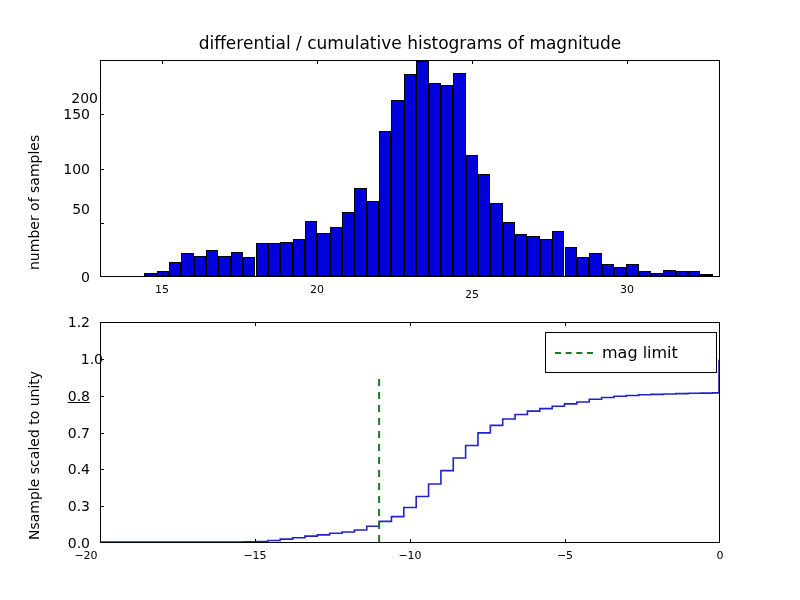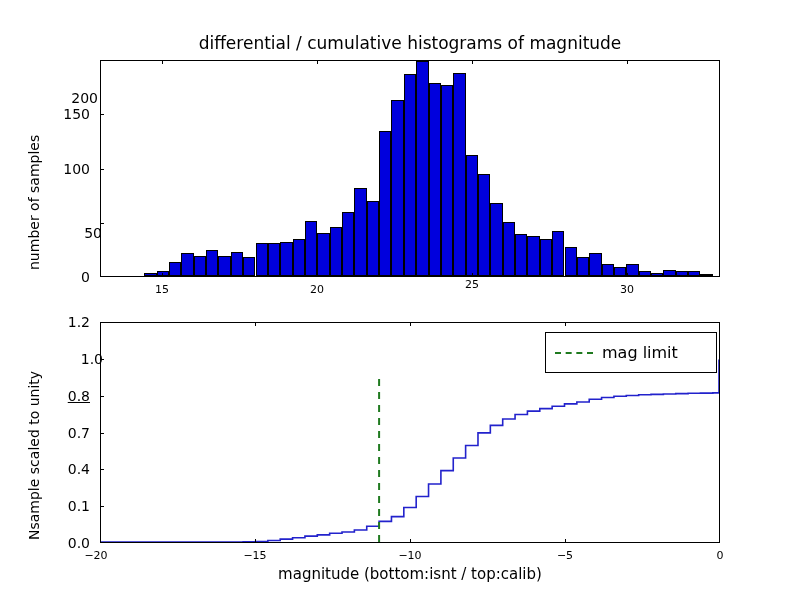--- a/index.html
+++ b/index.html
@@ -161,80 +161,79 @@
         <div class="bar" style="left: 550.02px; width: 12.36px; height: 3.225px; background: rgb(0, 0, 221);"></div>
         <div class="bar" style="left: 562.38px; width: 12.36px; height: 6.45px; background: rgb(0, 0, 221);"></div>
         <div class="bar" style="left: 574.74px; width: 12.36px; height: 5.375px; background: rgb(0, 0, 221);"></div>
         <div class="bar" style="left: 587.1px; width: 12.36px; height: 5.375px; background: rgb(0, 0, 221);"></div>
         <div class="bar" style="left: 599.46px; width: 12.36px; height: 2.15px; background: rgb(0, 0, 221);"></div>
       </div>
   </div>
 
   <div id="top-yticks">
       <div class="ytick-label" style="left: 0px; width: 90px; top: 277px;">0</div>
-      <div class="ytick-label" style="left: 0px; width: 90px; top: 233px; padding-left: 12px;">50</div>
+      <div class="ytick-label" style="left: 0px; width: 90px; top: 209px;">50</div>
       <div class="tick tick-y" style="left: 100px; top: 222.75px;"></div>
       <div class="ytick-label" style="left: 0px; width: 90px; top: 168.5px;">100</div>
       <div class="tick tick-y" style="left: 100px; top: 168.5px;"></div>
       <div class="ytick-label" style="left: 0px; width: 90px; top: 114.25px;">150</div>
       <div class="tick tick-y" style="left: 100px; top: 114.25px;"></div>
       <div class="ytick-label" style="left: 8px; width: 90px; top: 60px; margin-top: 38px;">200</div>
     </div>
   <div id="top-xticks">
       <div class="xtick-label" style="left: 132px; top: 283px;">15</div>
       <div class="tick tick-x" style="left: 162px; top: 273px;"></div>
       <div class="tick tick-x" style="left: 162px; top: 60px;"></div>
       <div class="xtick-label" style="left: 287px; top: 283px;">20</div>
       <div class="tick tick-x" style="left: 317px; top: 273px;"></div>
       <div class="tick tick-x" style="left: 317px; top: 60px;"></div>
-      <div class="xtick-label" style="left: 442px; top: 278px; text-align: center;">25</div>
+      <div class="xtick-label" style="left: 442px; top: 288px; text-align: center;">25</div>
       <div class="tick tick-x" style="left: 472px; top: 273px;"></div>
       <div class="tick tick-x" style="left: 472px; top: 60px;"></div>
       <div class="xtick-label" style="left: 597px; top: 283px;">30</div>
       <div class="tick tick-x" style="left: 627px; top: 273px;"></div>
       <div class="tick tick-x" style="left: 627px; top: 60px;"></div>
     </div>
 
   <div class="ylabel" id="bot-ylabel">Nsample scaled to unity</div>
 
   <div class="axes" id="bot-axes">
     <svg id="bot-svg" width="618" height="219" viewBox="0 0 618 219">
       <path id="cum-path" fill="none" stroke="#2222cc" stroke-width="1.6" d="M0.00,219.00 L142.14,219.00 L142.14,218.82 L154.50,218.82 L154.50,218.45 L166.86,218.45 L166.86,217.54 L179.22,217.54 L179.22,216.08 L191.58,216.08 L191.58,214.80 L203.94,214.80 L203.94,213.16 L216.30,213.16 L216.30,211.88 L228.66,211.88 L228.66,210.24 L241.02,210.24 L241.02,208.96 L253.38,208.96 L253.38,206.95 L265.74,206.95 L265.74,203.31 L278.10,203.31 L278.10,198.38 L290.46,198.38 L290.46,193.63 L302.82,193.63 L302.82,184.51 L315.18,184.51 L315.18,173.56 L327.54,173.56 L327.54,160.97 L339.90,160.97 L339.90,147.64 L352.26,147.64 L352.26,135.05 L364.62,135.05 L364.62,122.46 L376.98,122.46 L376.98,109.86 L389.34,109.86 L389.34,102.38 L401.70,102.38 L401.70,95.99 L414.06,95.99 L414.06,91.43 L426.42,91.43 L426.42,88.15 L438.78,88.15 L438.78,85.59 L451.14,85.59 L451.14,83.22 L463.50,83.22 L463.50,80.85 L475.86,80.85 L475.86,79.02 L488.22,79.02 L488.22,76.28 L500.58,76.28 L500.58,74.46 L512.94,74.46 L512.94,73.18 L525.30,73.18 L525.30,72.45 L537.66,72.45 L537.66,71.72 L550.02,71.72 L550.02,71.36 L562.38,71.36 L562.38,70.99 L574.74,70.99 L574.74,70.63 L587.10,70.63 L587.10,70.26 L599.46,70.26 L599.46,70.08 L611.82,70.08 L611.82,69.90 L618.00,69.90 L618.00,36.50"></path>
       <line id="maglimit-line" stroke="#1f7a1f" stroke-width="2" stroke-dasharray="7,6" x1="278.1" x2="278.1" y1="219" y2="51.099999999999994"></line>
     </svg>
   </div>
 
   <div id="bot-yticks">
       <div class="ytick-label" style="left: 0px; width: 90px; top: 543px;">0.0</div>
-      <div class="ytick-label" style="left: 0px; width: 90px; top: 506.167px;">0.1</div>
+      <div class="ytick-label" style="left: 0px; width: 90px; top: 506.167px;">0.3</div>
       <div class="tick tick-y" style="left: 100px; top: 506.167px;"></div>
       <div class="ytick-label" style="left: 0px; width: 90px; top: 469.333px;">0.4</div>
       <div class="tick tick-y" style="left: 100px; top: 469.333px;"></div>
       <div class="ytick-label" style="left: 0px; width: 90px; top: 432.5px;">0.7</div>
       <div class="tick tick-y" style="left: 100px; top: 432.5px;"></div>
       <div class="ytick-label" style="left: 0px; width: 90px; top: 395.667px; text-decoration: underline;">0.8</div>
       <div class="tick tick-y" style="left: 100px; top: 395.667px;"></div>
       <div class="ytick-label" style="left: 0px; width: 90px; top: 358.833px; margin-left: 13px;">1.0</div>
       <div class="tick tick-y" style="left: 100px; top: 358.833px;"></div>
       <div class="ytick-label" style="left: 0px; width: 90px; top: 322px;">1.2</div>
     </div>
   <div id="bot-xticks">
-      <div class="xtick-label" style="left: 66px; top: 549px;">−20</div>
+      <div class="xtick-label" style="left: 56px; top: 549px;">−20</div>
       <div class="xtick-label" style="left: 225px; top: 549px;">−15</div>
       <div class="tick tick-x" style="left: 255px; top: 539px;"></div>
       <div class="tick tick-x" style="left: 255px; top: 322px;"></div>
       <div class="xtick-label" style="left: 380px; top: 549px;">−10</div>
       <div class="tick tick-x" style="left: 410px; top: 539px;"></div>
       <div class="tick tick-x" style="left: 410px; top: 322px;"></div>
       <div class="xtick-label" style="left: 535px; top: 549px;">−5</div>
       <div class="tick tick-x" style="left: 565px; top: 539px;"></div>
       <div class="tick tick-x" style="left: 565px; top: 322px;"></div>
       <div class="xtick-label" style="left: 690px; top: 549px;">0</div>
     </div>
 
-  <div class="xlabel">magnitude (bottom:isnt / top:calib)</div>
 
   <div id="legend">
     <span id="legend-line"></span>
     <span id="legend-label">mag limit</span>
   </div>
 
 </div>
 
 </body></html>

